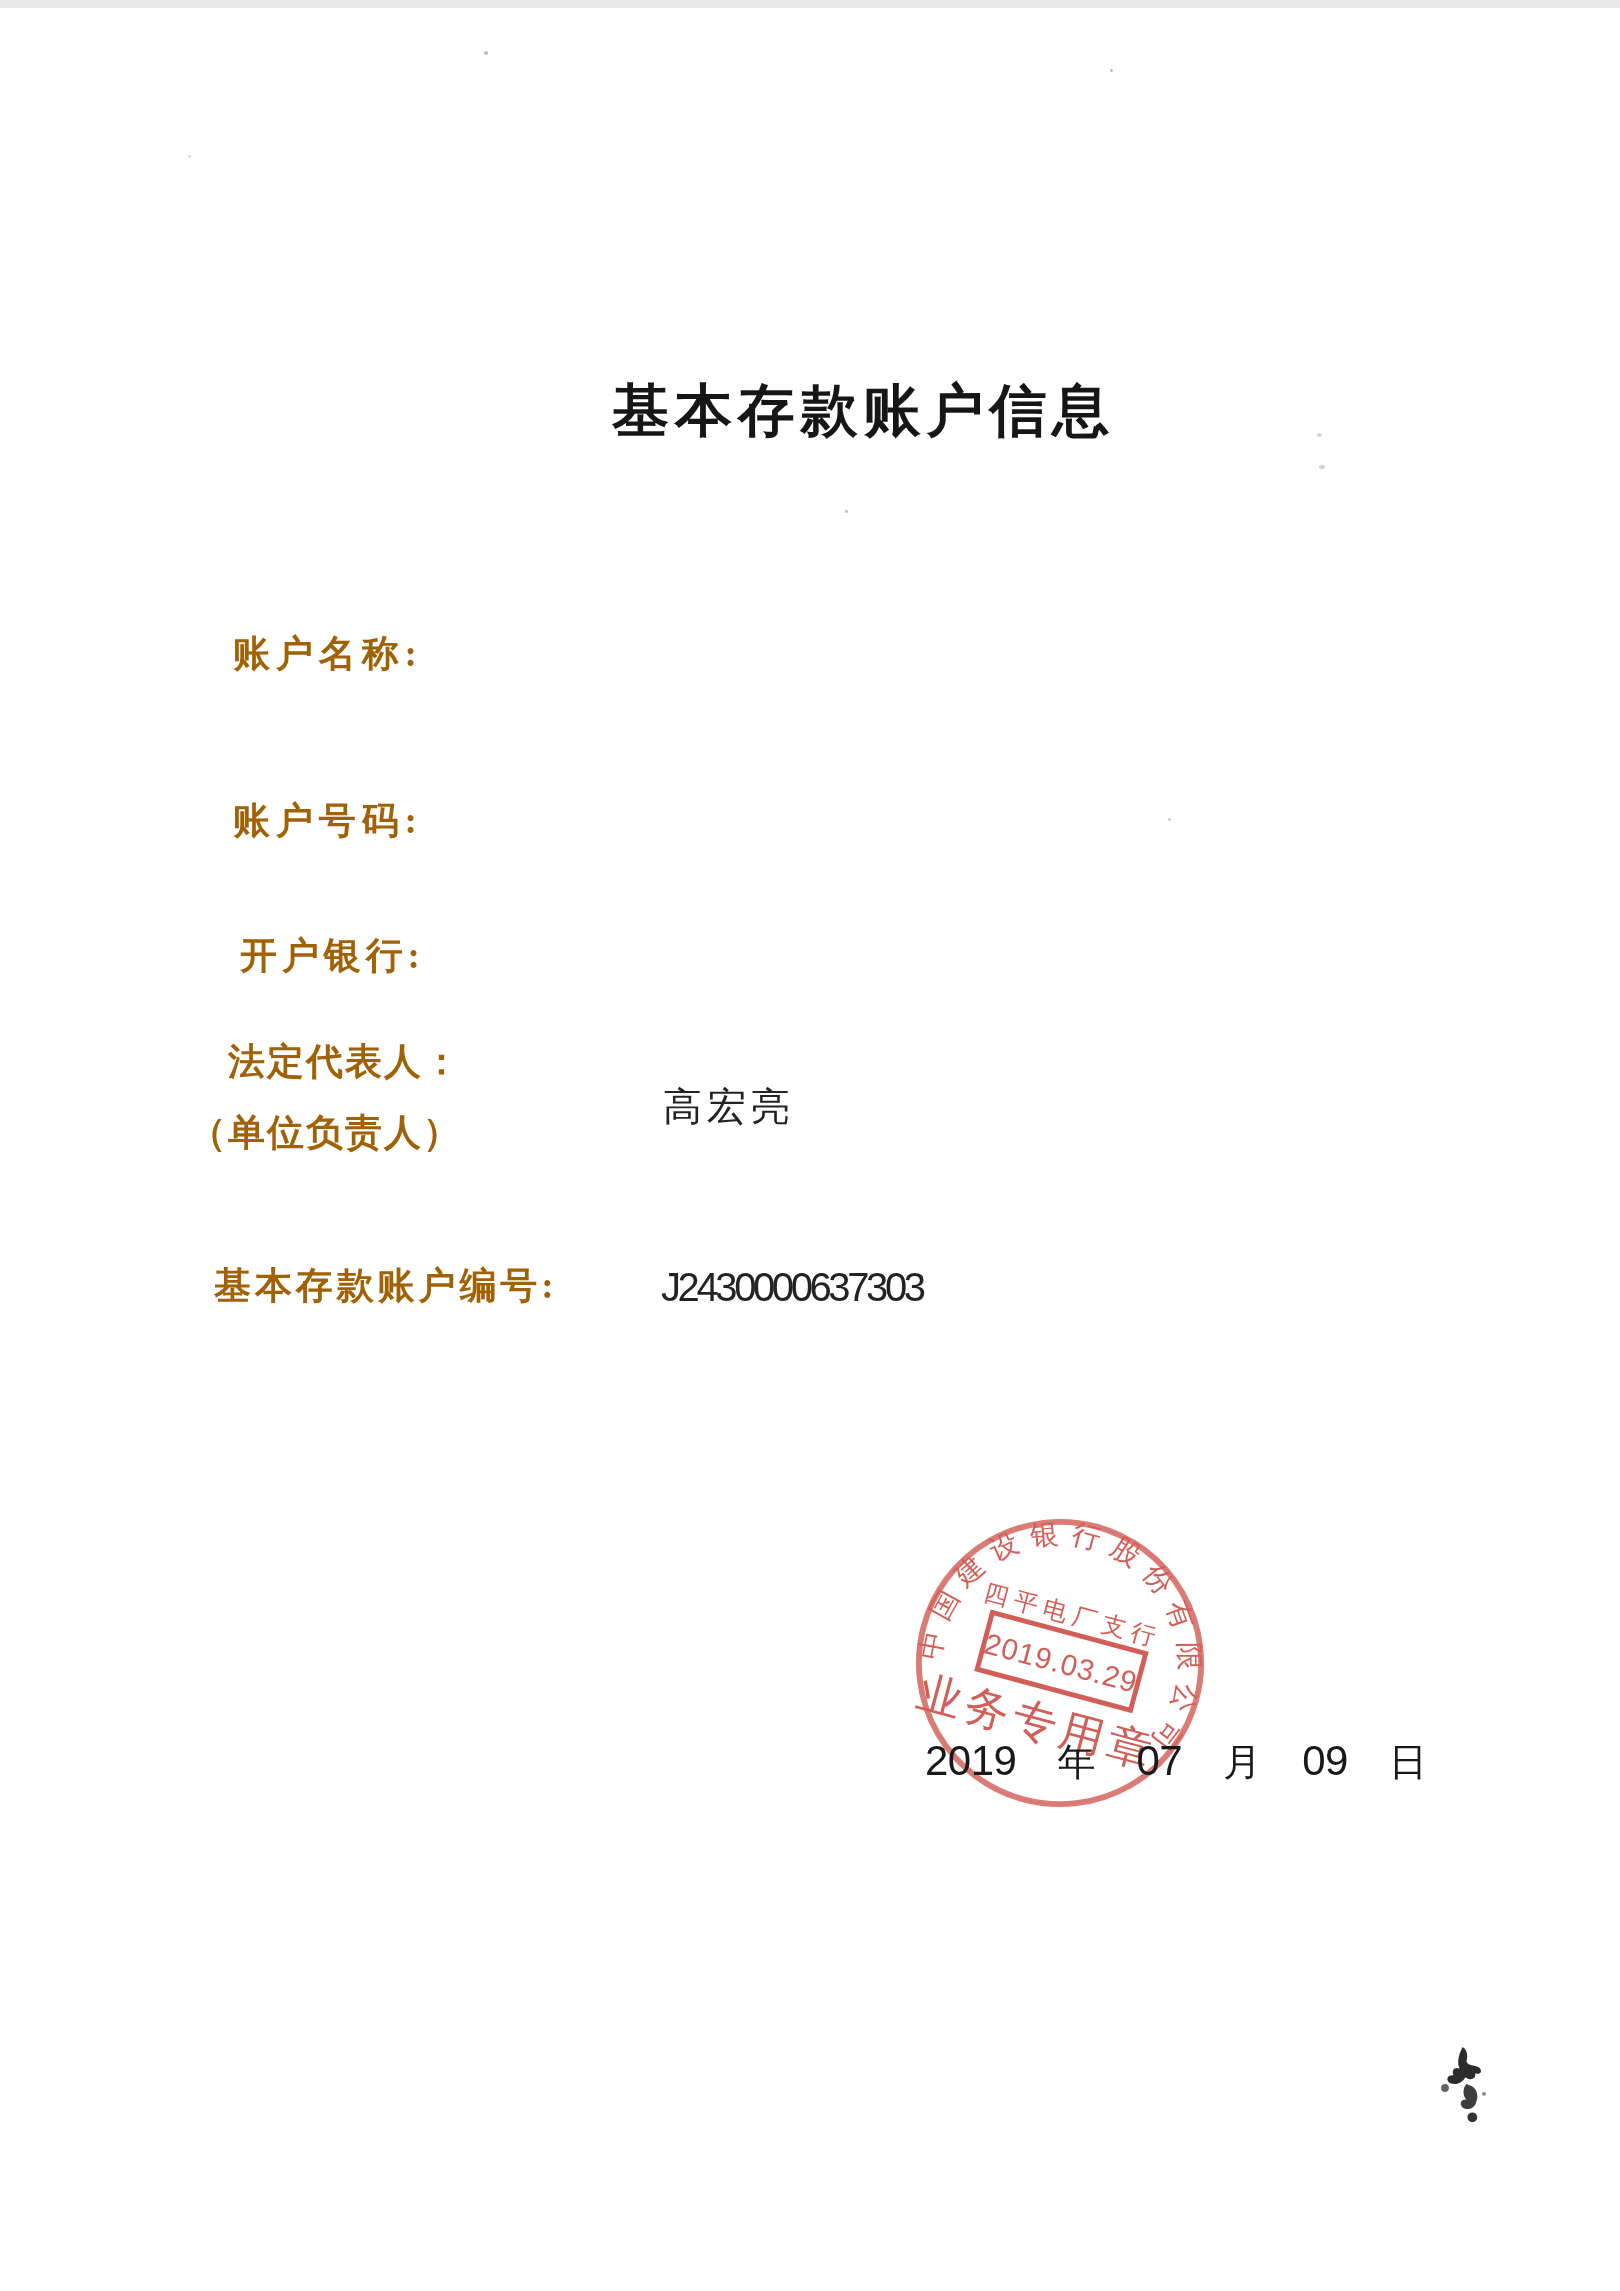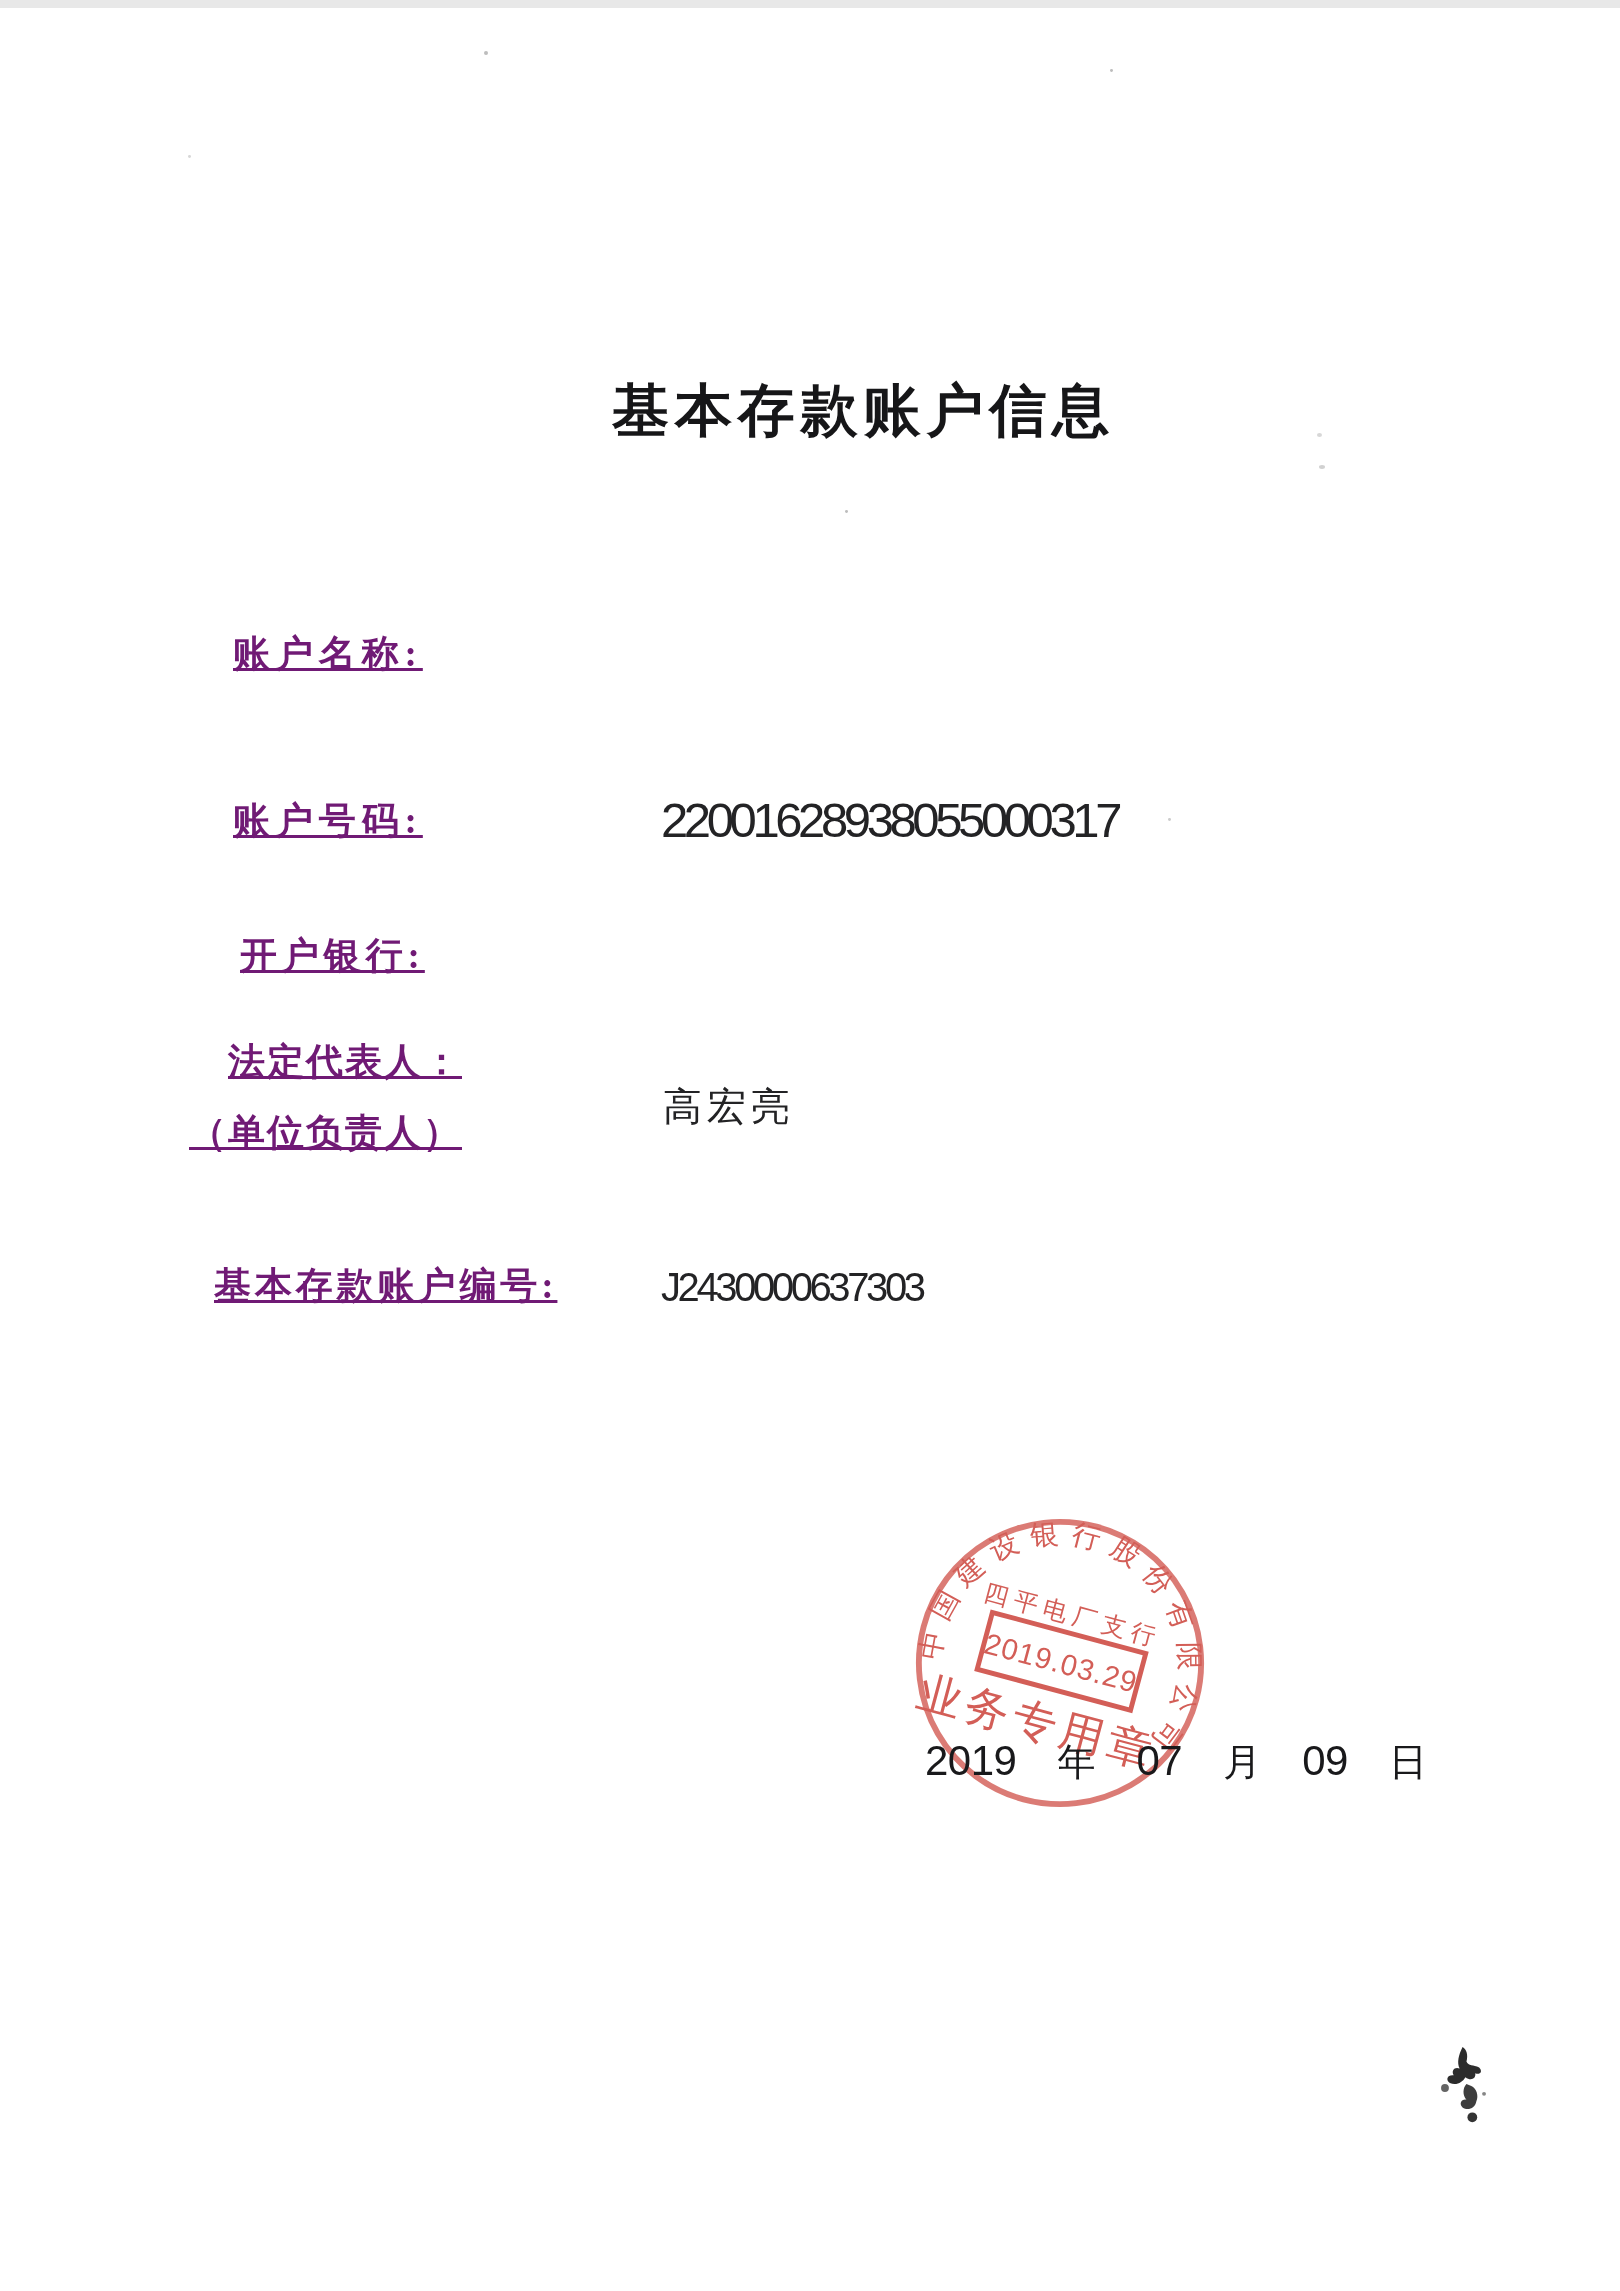--- a/index.html
+++ b/index.html
@@ -15,23 +15,22 @@
   }
   .doc-title{
     position:absolute;left:612px;top:365px;
     font-size:57px;font-weight:700;letter-spacing:5.9px;
     color:#161618;
     margin:0;
   }
   .row-label{
     position:absolute;
     font-size:37px;font-weight:700;letter-spacing:5.9px;
-    color:#701a75;
+    color:#a16207;
     white-space:nowrap;
-    text-decoration:underline;
   }
   .row-value{
     position:absolute;
     font-size:39px;font-weight:400;letter-spacing:2.9px;
     color:#232325;
     white-space:nowrap;
   }
   .num{
     font-family:"Liberation Sans", sans-serif;
     font-weight:400;
@@ -84,21 +83,20 @@
 </head>
 <body>
 
 <div class="page">
 
   <h1 class="doc-title">基本存款账户信息</h1>
 
   <span class="row-label lbl-1">账户名称:</span>
 
   <span class="row-label lbl-2">账户号码:</span>
-  <span class="row-value num v-acct-no val-2">22001628938055000317</span>
 
   <span class="row-label lbl-3">开户银行:</span>
 
   <span class="row-label lbl-4a">法定代表人：</span>
   <span class="row-value val-4">高宏亮</span>
   <span class="row-label lbl-4b">（单位负责人）</span>
 
   <span class="row-label lbl-5">基本存款账户编号:</span>
   <span class="row-value num v-basic-no val-5">J2430000637303</span>
 

